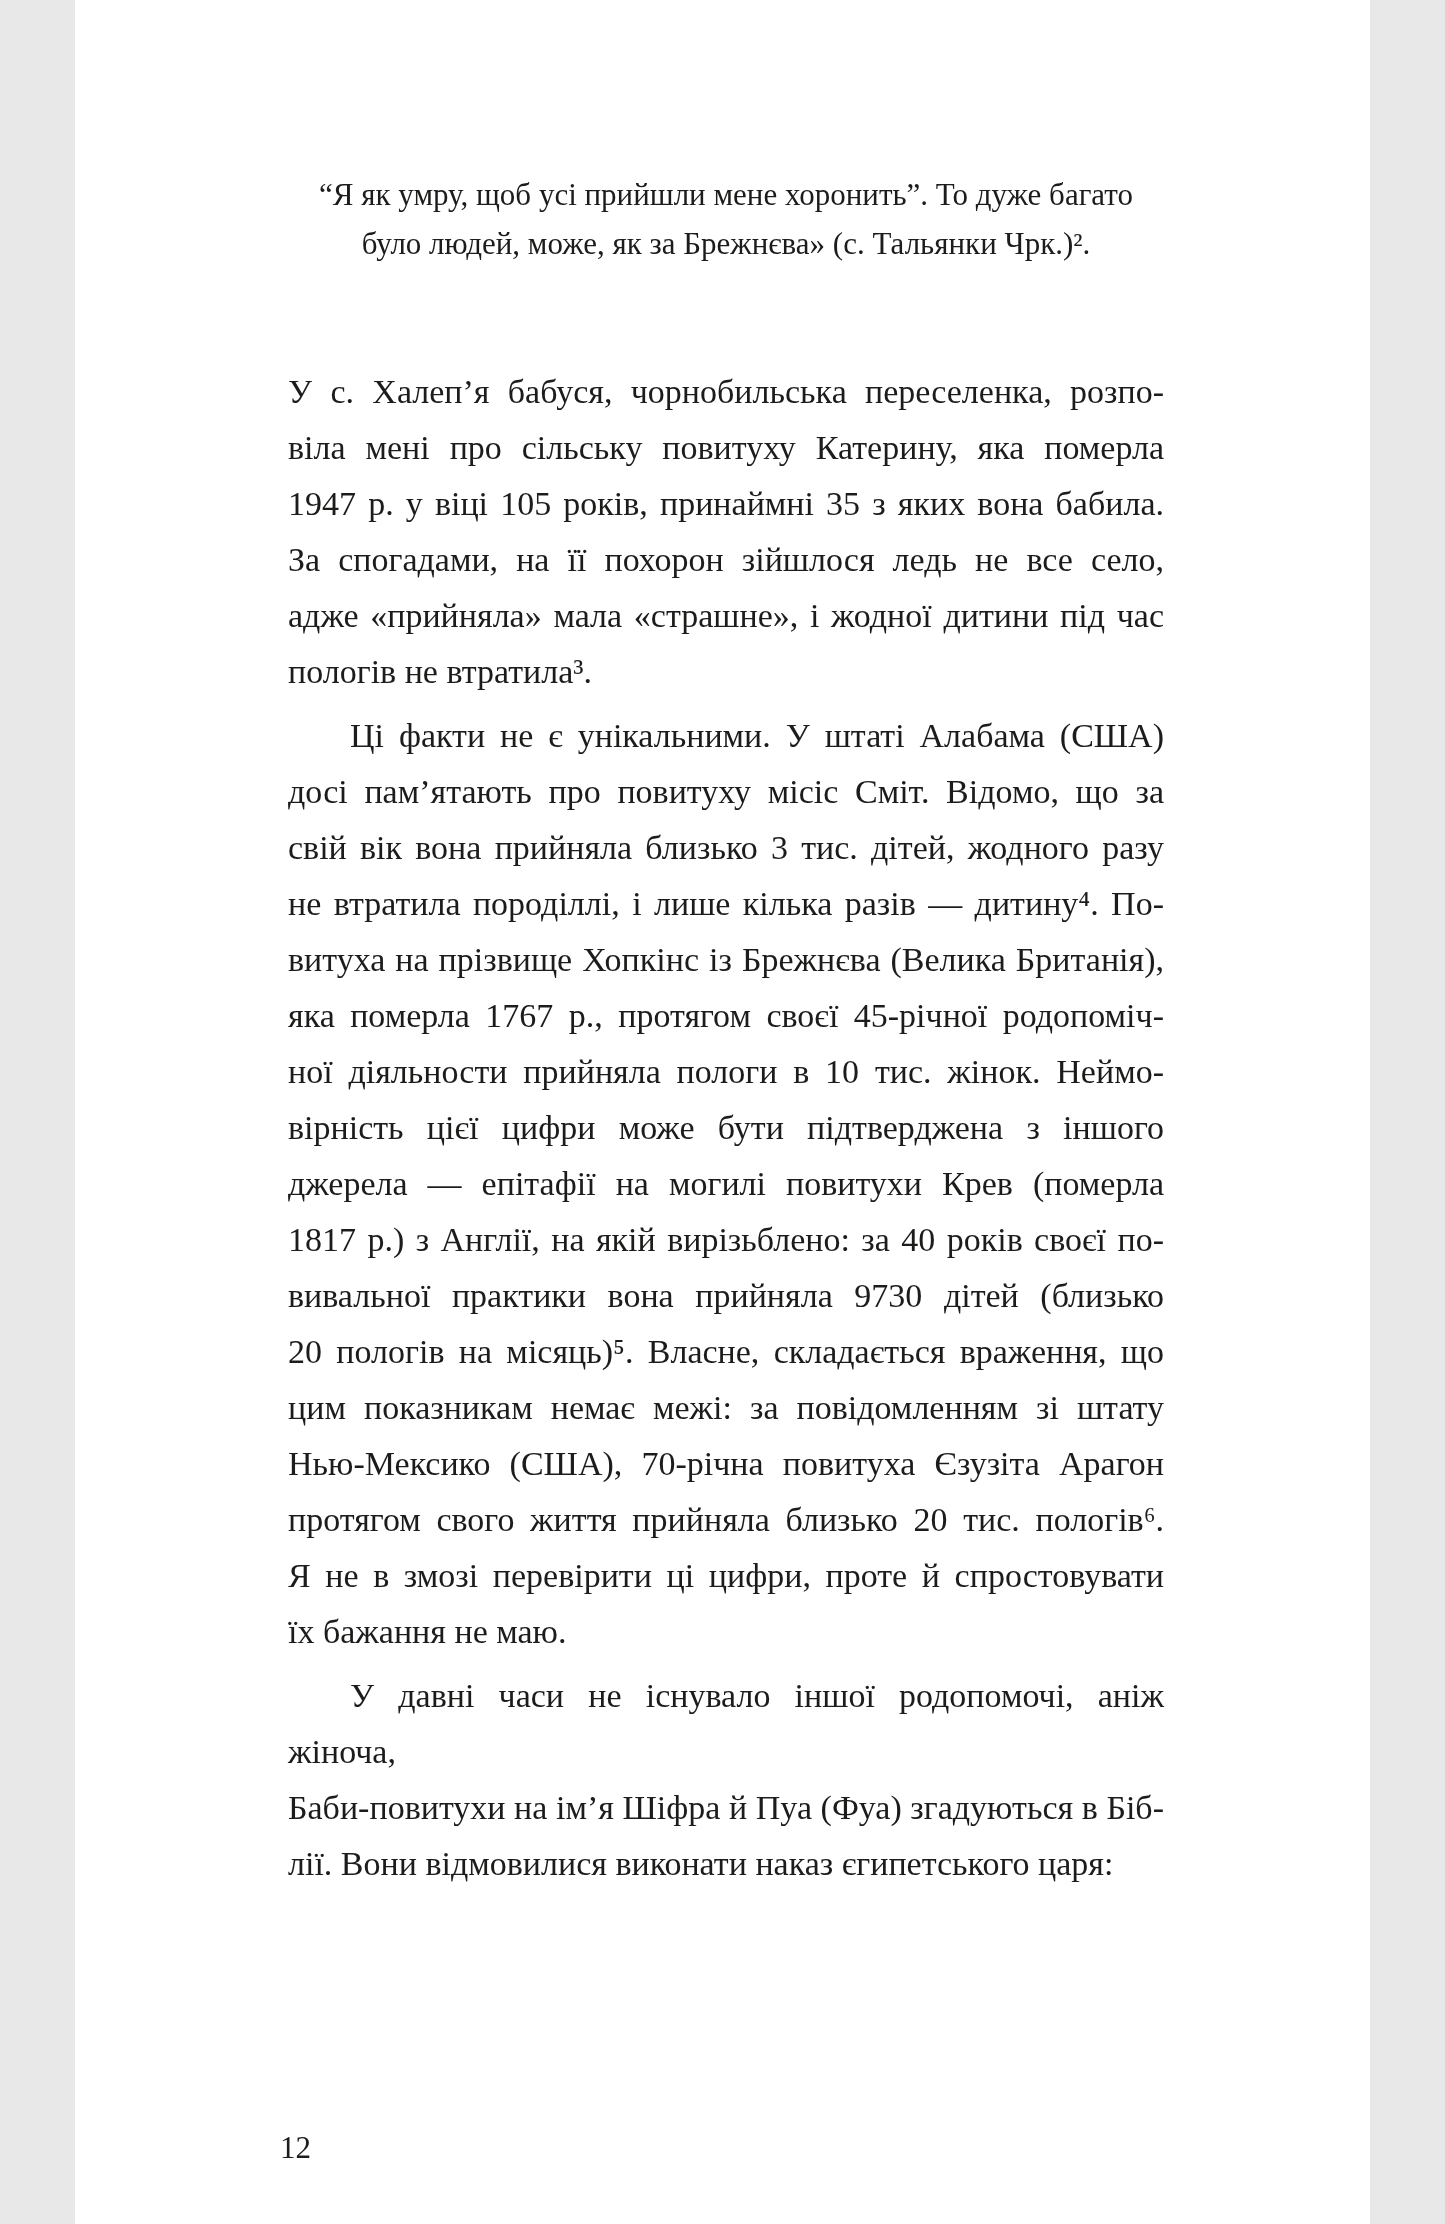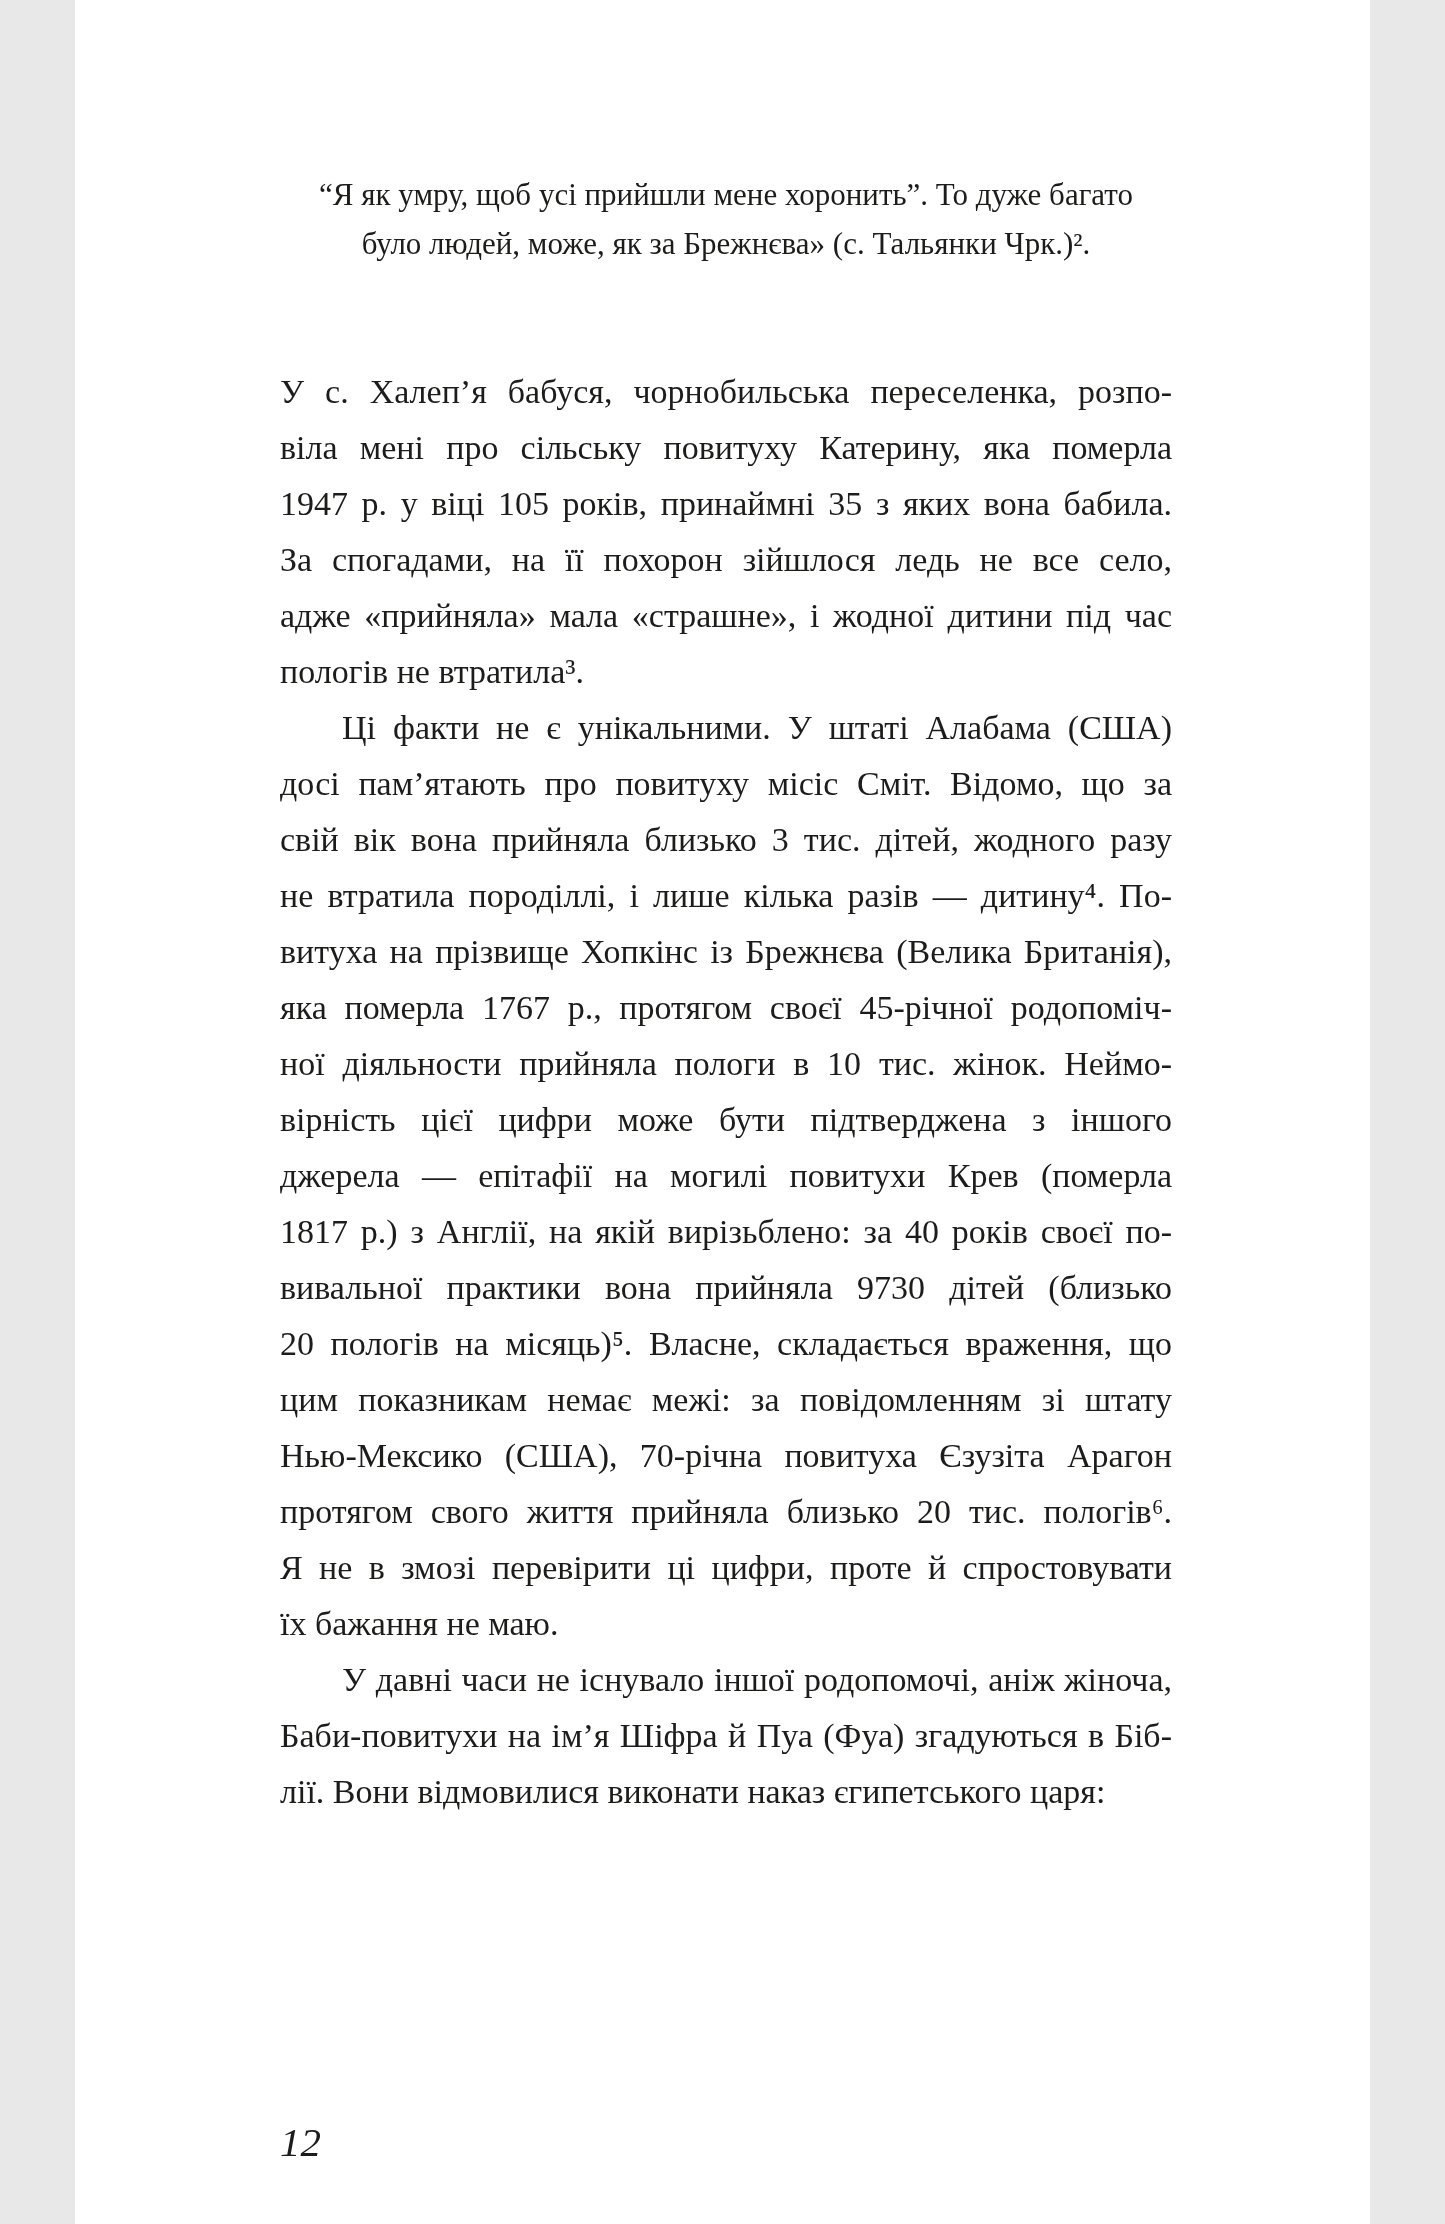--- a/index.html
+++ b/index.html
@@ -14,21 +14,21 @@
     box-sizing: border-box;
     padding: 170px 198px 0 205px;
     overflow: hidden;
   }
   .epigraph {
     text-align: center;
     font-size: 31px;
     line-height: 49px;
     margin: 0 20px 96px 20px;
   }
-  .para { margin: 0; }
+  .para { margin: 8px; }
   .bline {
     font-size: 34px;
     line-height: 56px;
     text-align: justify;
     text-align-last: justify;
     white-space: normal;
   }
   .bline.last { text-align-last: left; }
   .bline.ind { text-indent: 62px; }
   .quote {
@@ -39,22 +39,21 @@
     font-size: 31px;
     line-height: 53px;
     text-align: justify;
     text-align-last: justify;
   }
   .qline.last { text-align-last: left; }
   .pagenum {
     position: absolute;
     left: 205px;
     bottom: 58px;
-    font-size: 41px;
-    font-style: italic;
+    font-size: 31px;
   }
 </style>
 </head>
 <body>
 
 <div class="page">
 
   <div class="epigraph">
     <div>“Я як умру, щоб усі прийшли мене хоронить”. То дуже багато</div>
     <div>було людей, може, як за Брежнєва» (с. Тальянки Чрк.)².</div>

